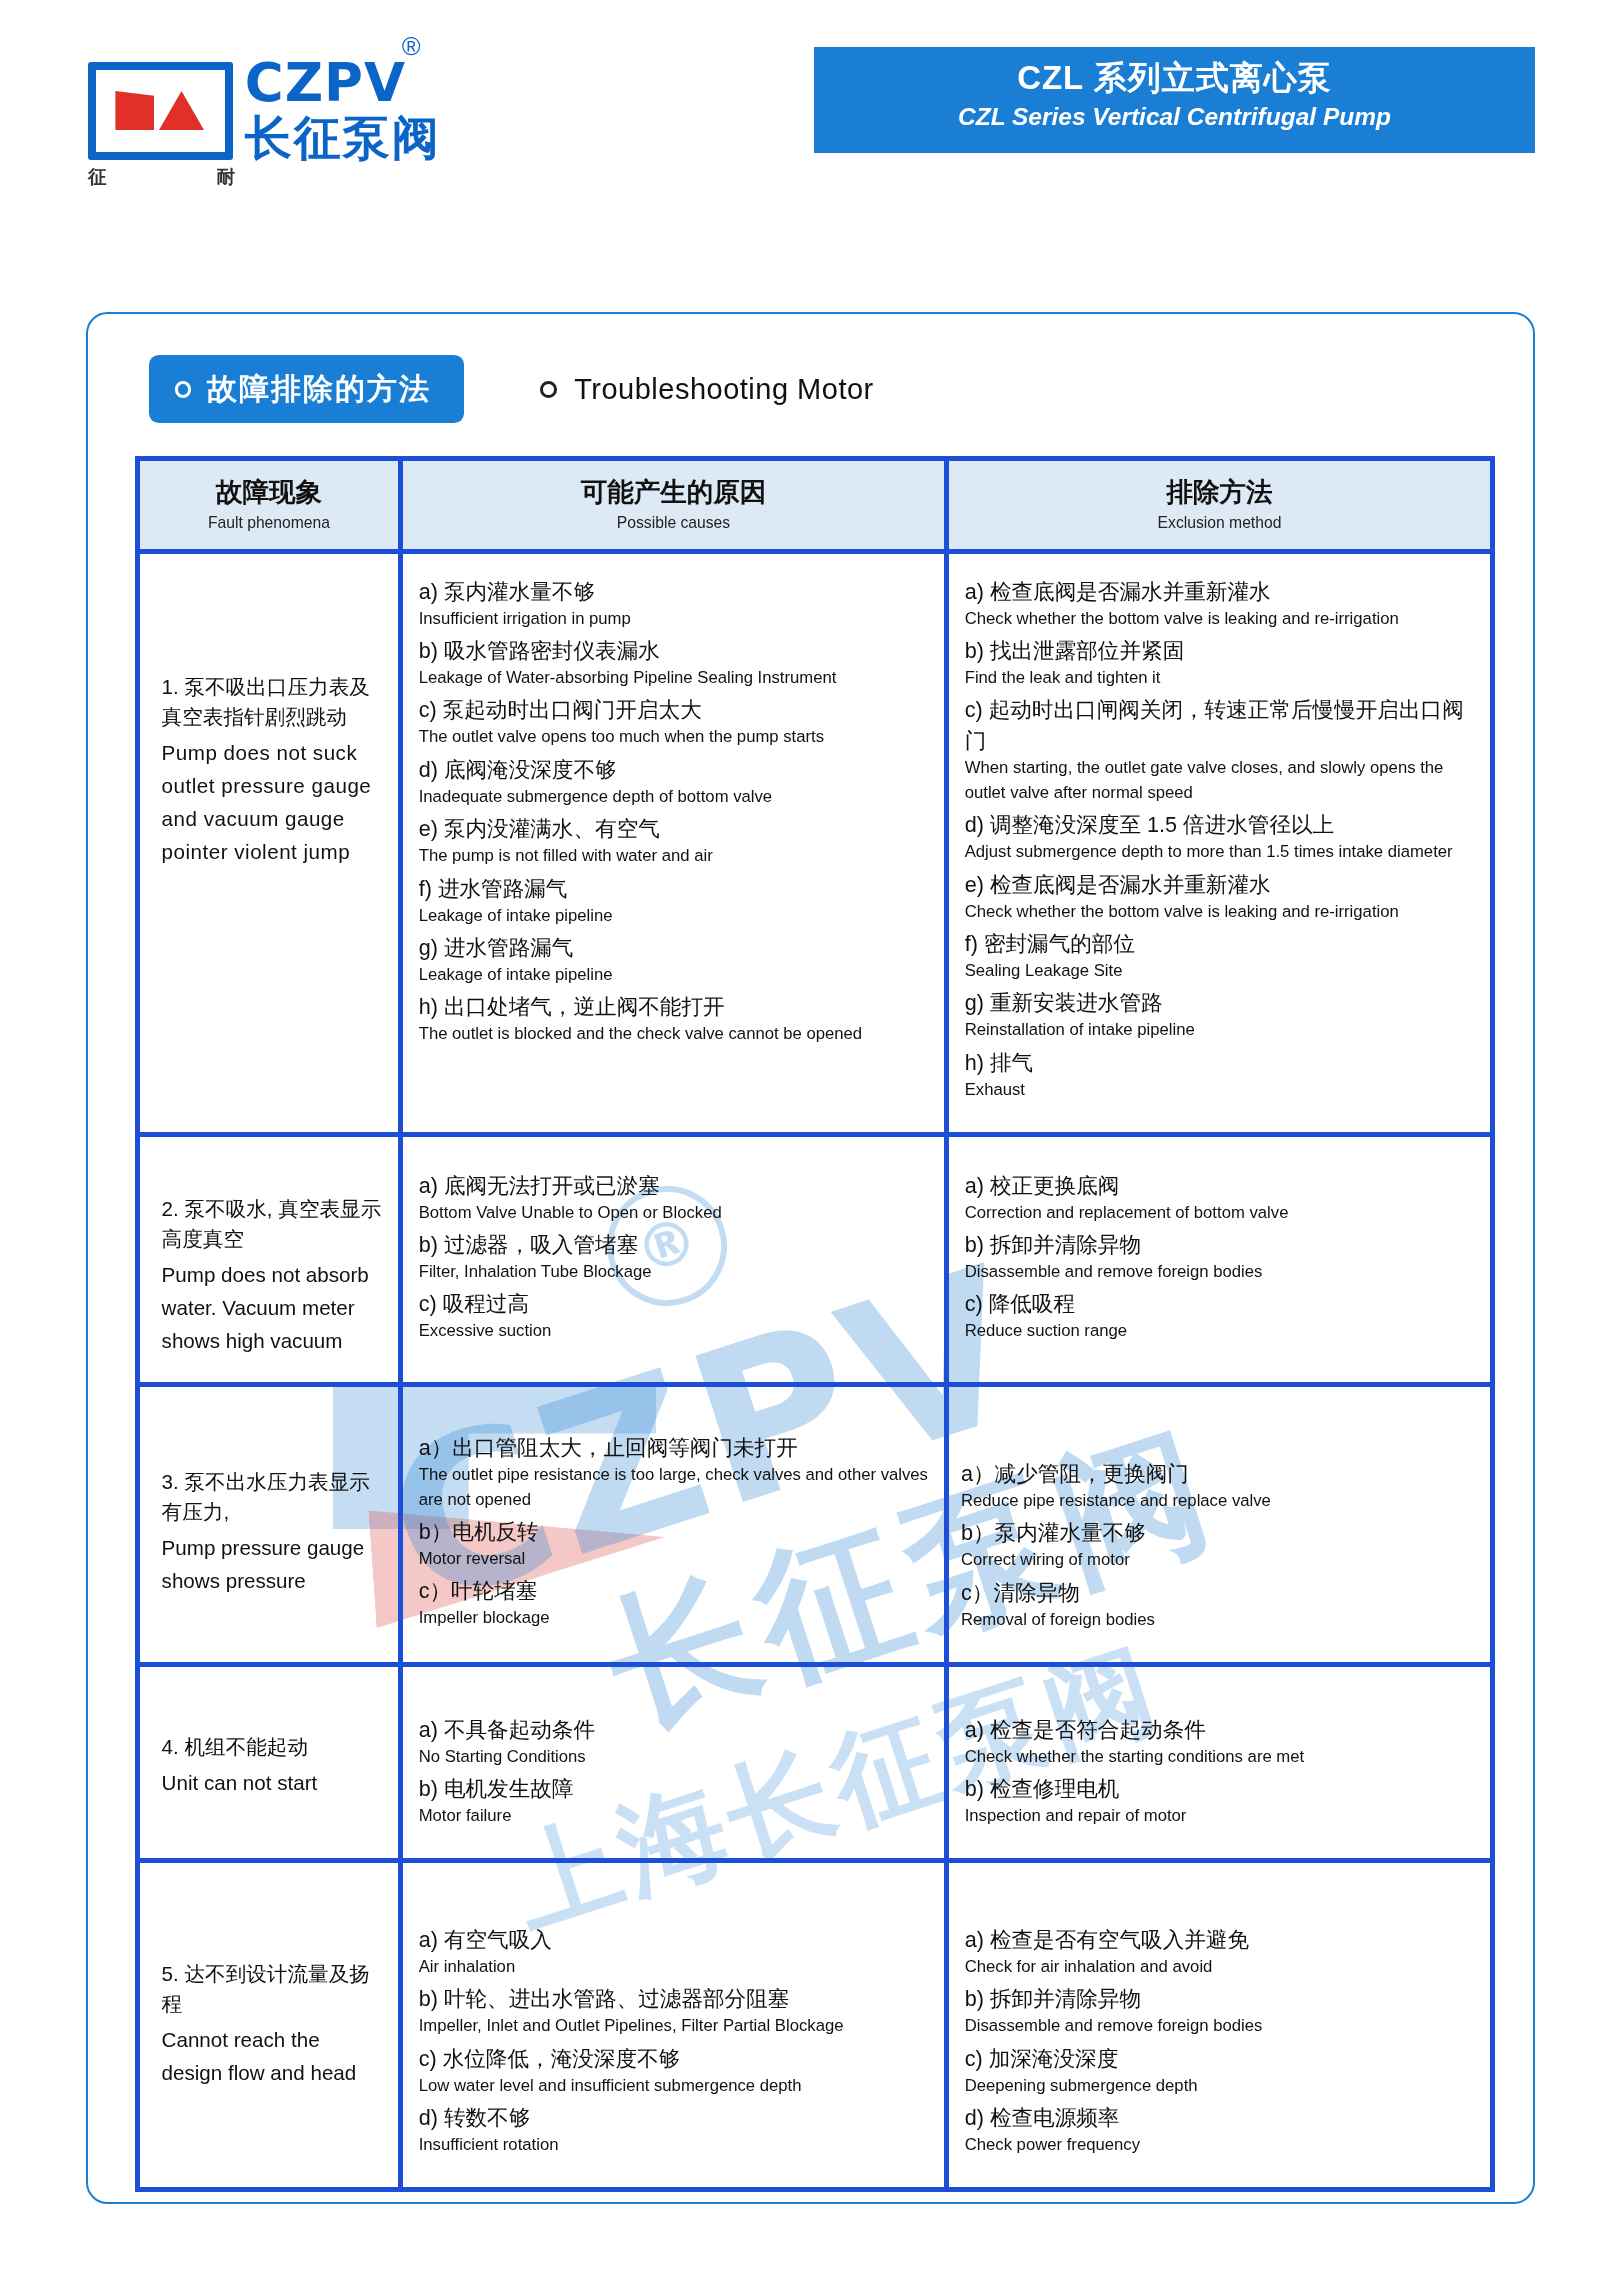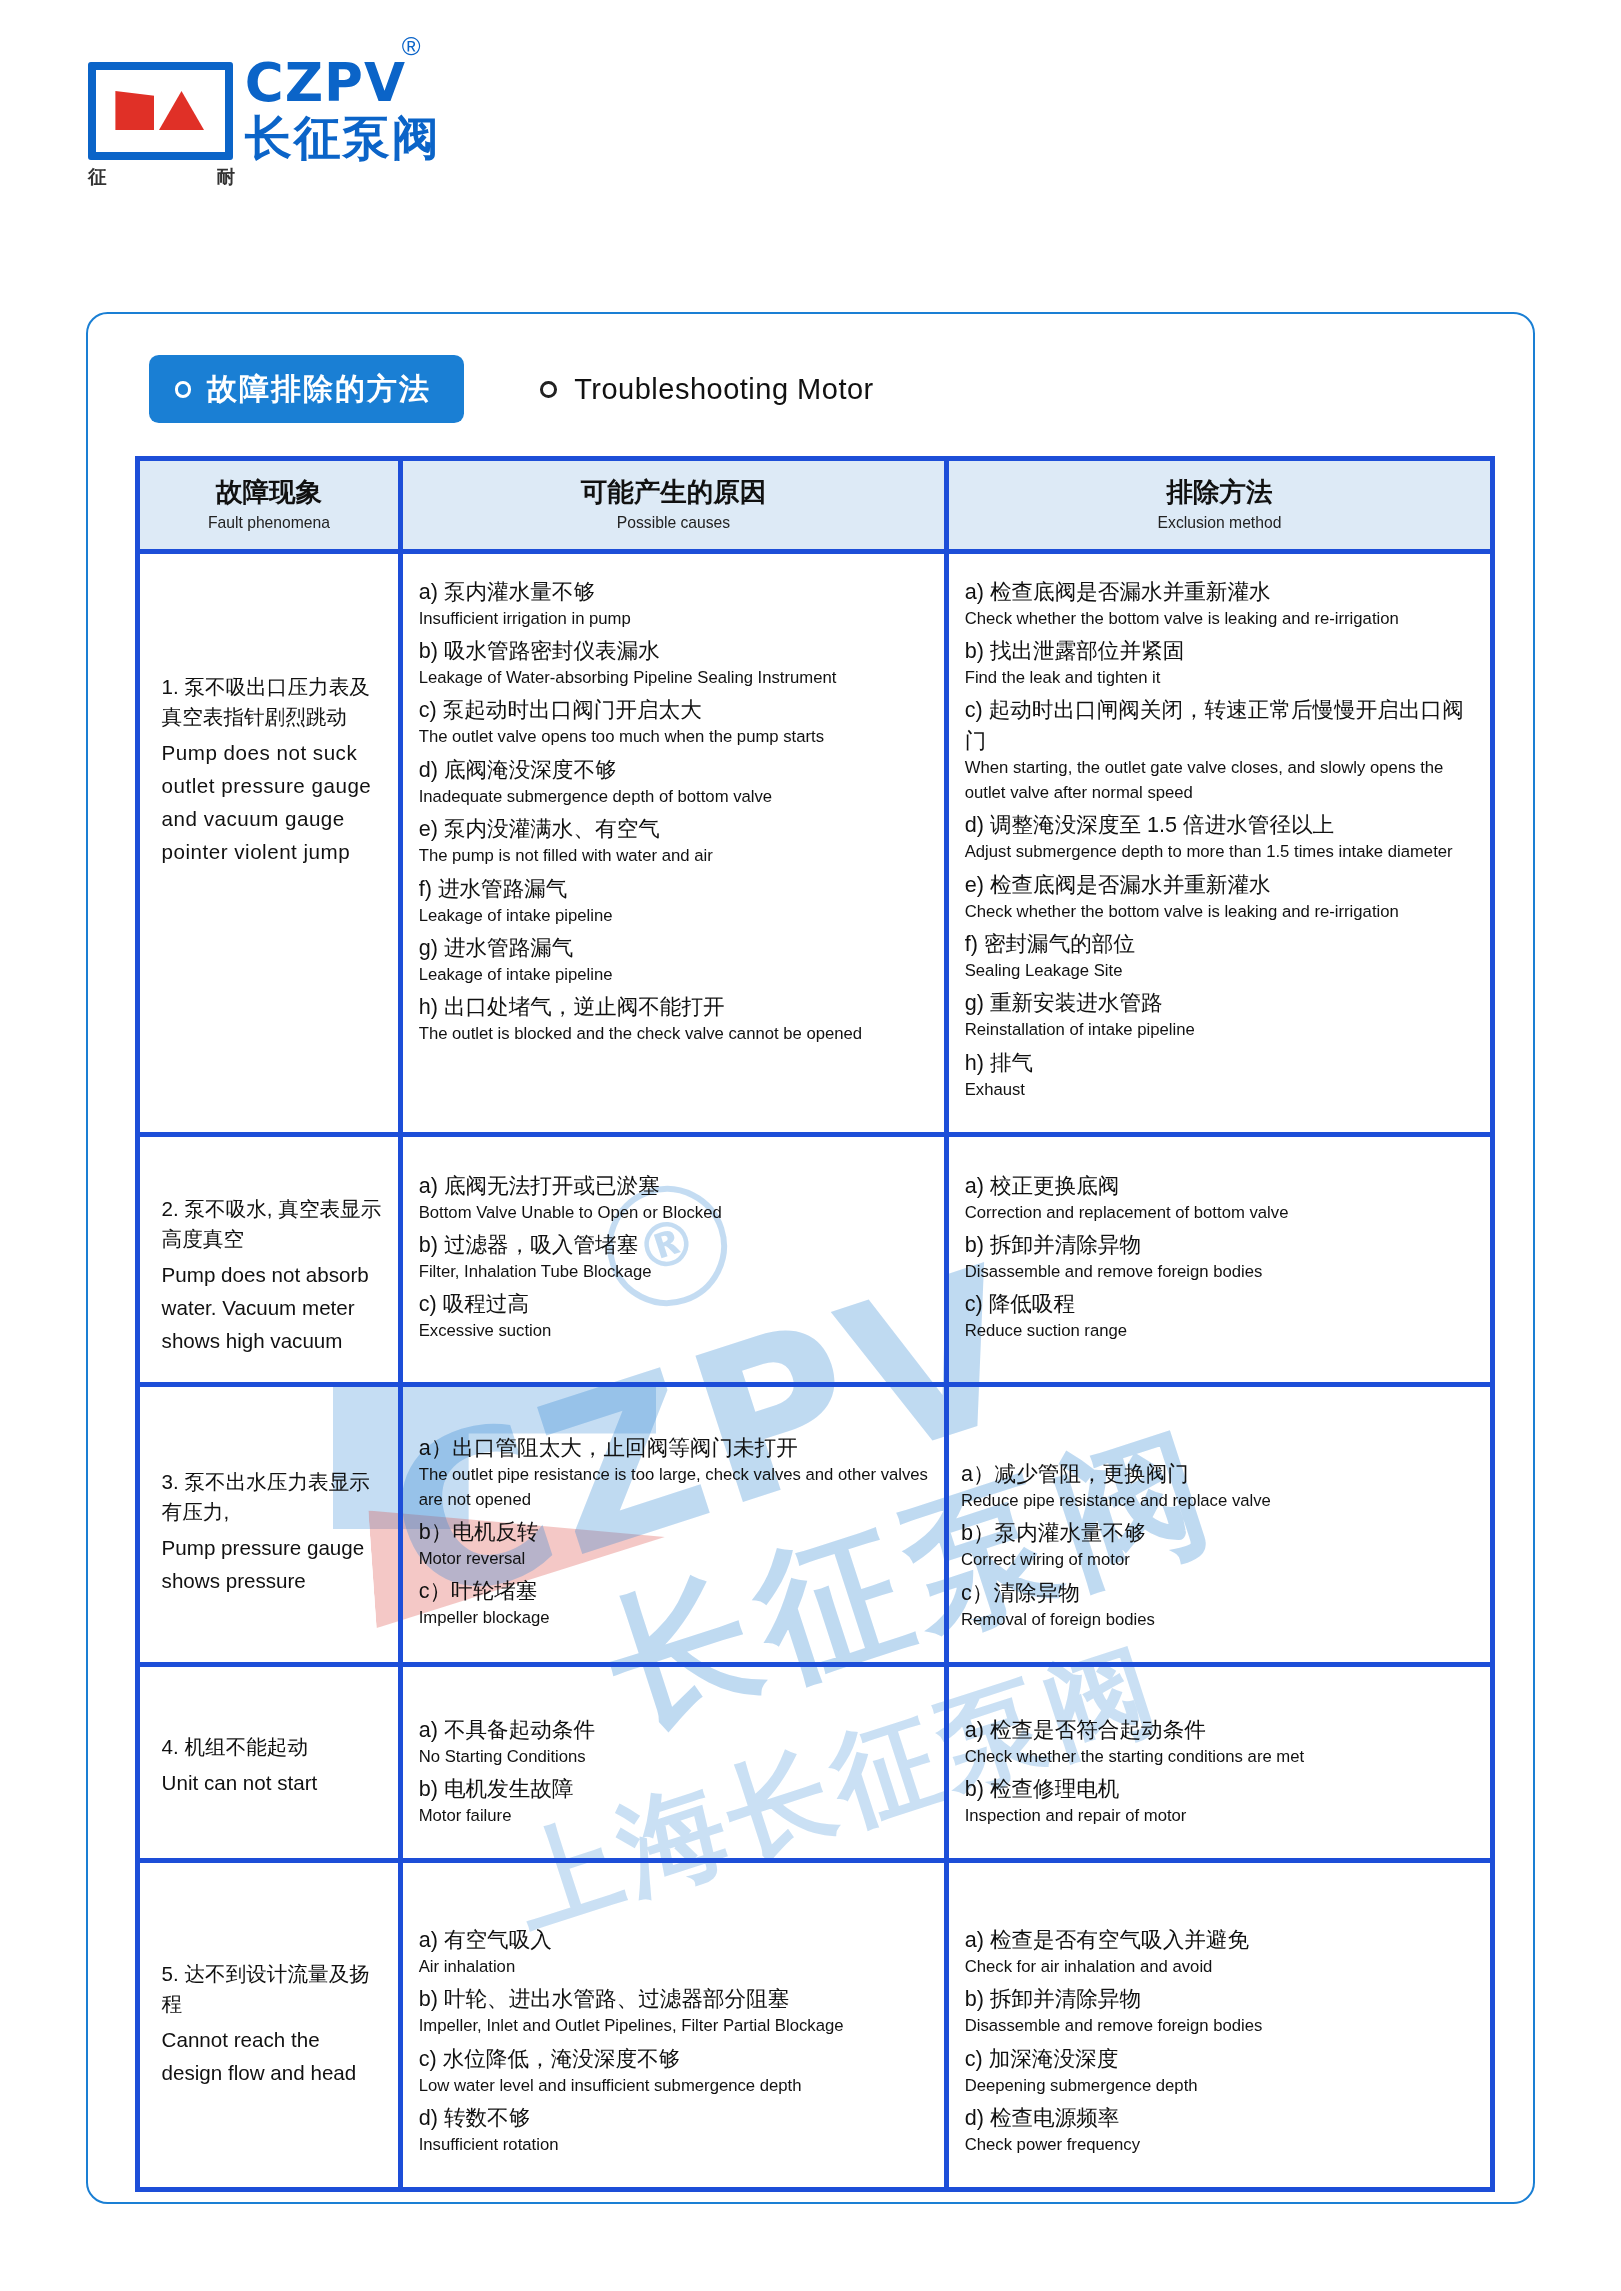--- a/index.html
+++ b/index.html
@@ -340,20 +340,24 @@
         <span>耐</span>
       </div>
     </div>
     <div class="logo-text-wrap">
       <div class="logo-czpv">CZPV</div>
       <div class="logo-reg">®</div>
       <div class="logo-cn">长征泵阀</div>
     </div>
   </div>
 
+  <div class="title-bar">
+    <div class="title-cn">CZL 系列立式离心泵</div>
+    <div class="title-en">CZL Series Vertical Centrifugal Pump</div>
+  </div>
 </div>
 
 <div class="card">
 
   <div class="wm">
     <div class="wm-shape-blue"></div>
     <div class="wm-shape-red"></div>
     <div class="wm-reg">
         <span>®</span>
       </div>

